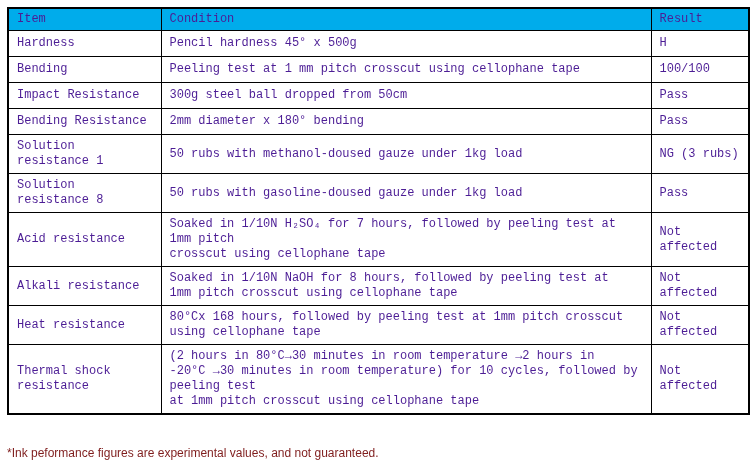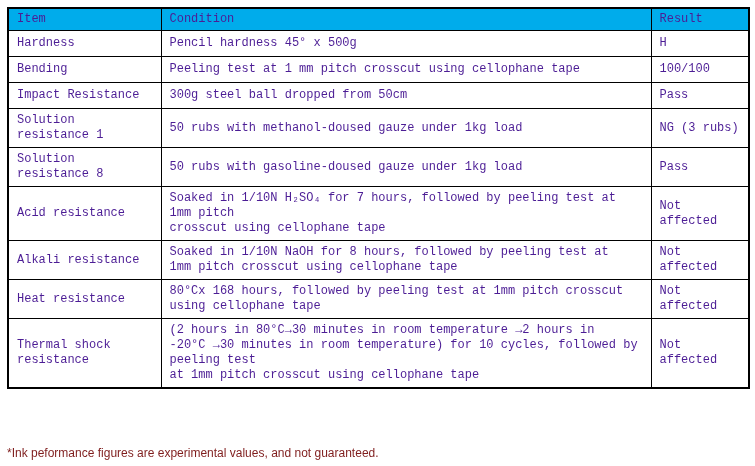--- a/index.html
+++ b/index.html
@@ -89,20 +89,25 @@
       <td class="cell-single">Peeling test at 1 mm pitch crosscut using cellophane tape</td>
       <td class="cell-single">100/100</td>
     </tr>
 
     <tr>
       <td class="cell-single">Impact Resistance</td>
       <td class="cell-single">300g steel ball dropped from 50cm</td>
       <td class="cell-single">Pass</td>
     </tr>
 
+    <tr>
+      <td class="cell-single">Bending Resistance</td>
+      <td class="cell-single">2mm diameter x 180° bending</td>
+      <td class="cell-single">Pass</td>
+    </tr>
 
     <tr>
       <td class="cell-single">Solution resistance 1</td>
       <td class="cell-single">50 rubs with methanol-doused gauze under 1kg load</td>
       <td class="cell-single">NG (3 rubs)</td>
     </tr>
 
     <tr>
       <td class="cell-single">Solution resistance 8</td>
       <td class="cell-single">50 rubs with gasoline-doused gauze under 1kg load</td>

